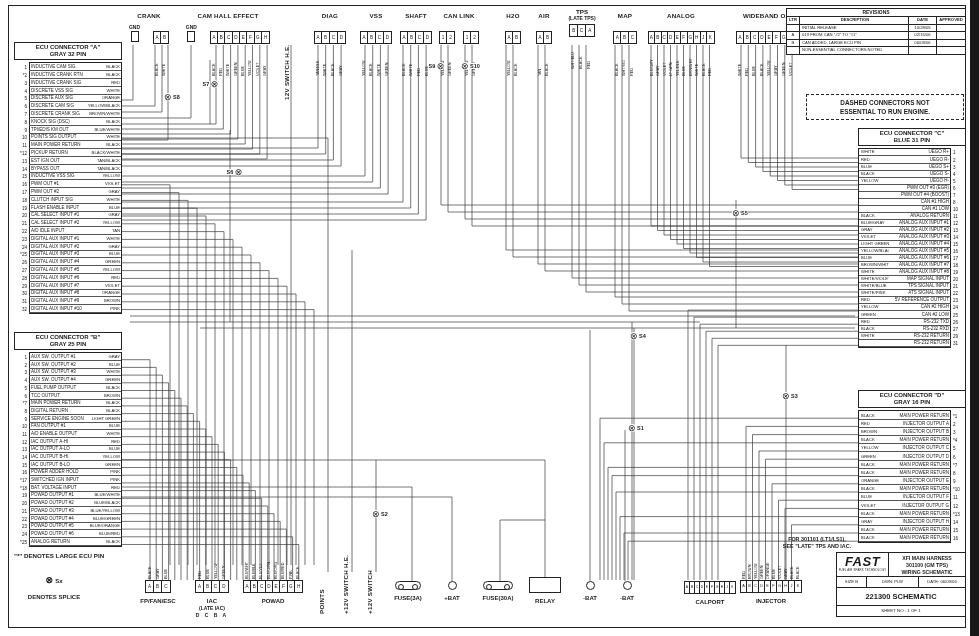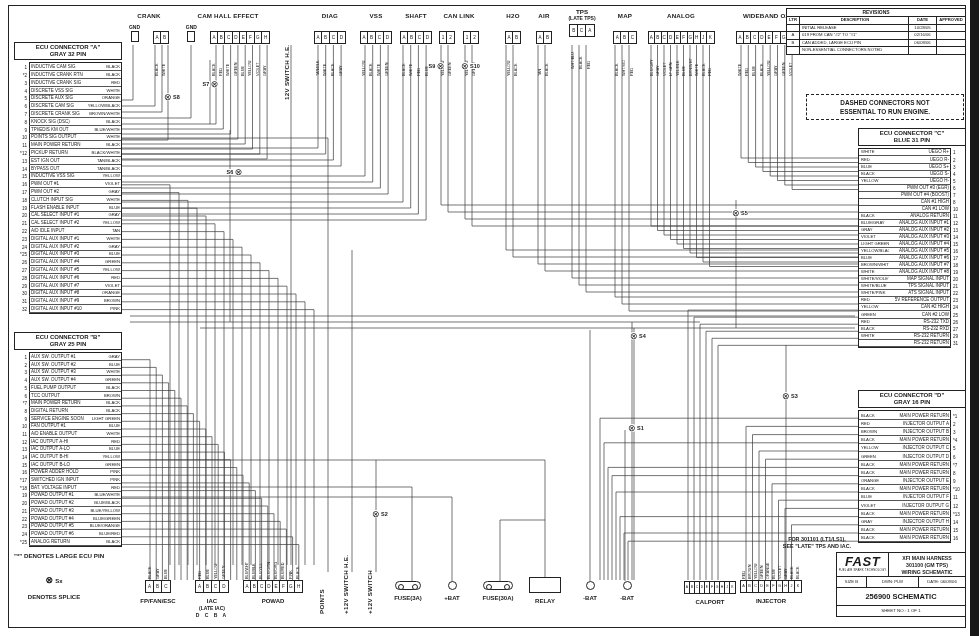--- a/index.html
+++ b/index.html
@@ -1510,16 +1510,16 @@
         <div>XFI MAIN HARNESS</div>
         <div>301100 (GM TPS)</div>
         <div>WIRING SCHEMATIC</div>
       </div>
     </div>
     <div class="trow2">
       <span class="ts1">SIZE  B</span>
       <span class="ts2">DWN:  PLW</span>
       <span class="ts3">DATE:  06/09/06</span>
     </div>
-    <div class="tdoc">256900 SCHEMATIC</div>
+    <div class="tdoc">221300 SCHEMATIC</div>
     <div class="tsheet">SHEET NO :  1 OF 1</div>
   </div>
 </div>
 
 </body></html>

